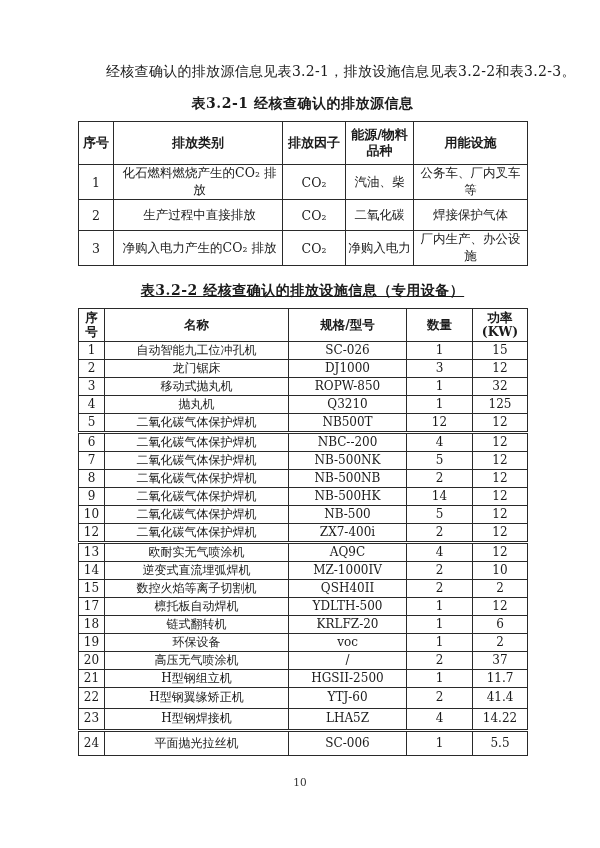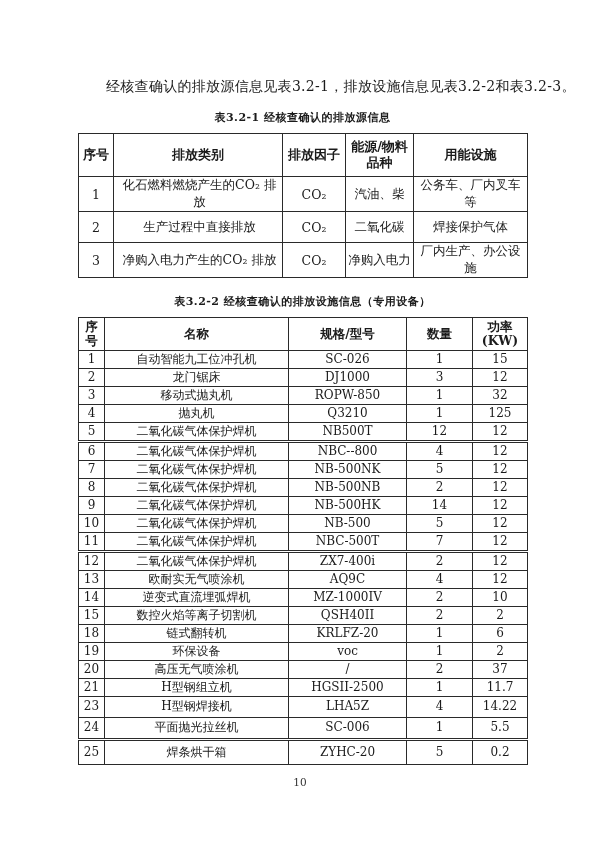--- a/index.html
+++ b/index.html
@@ -5,37 +5,37 @@
   html,body { margin:0; padding:0; background:#e8e8e8; }
   .page {
     position:relative;
     width:600px; height:848px;
     margin:0 auto;
     background:#ffffff;
     font-family:"DejaVu Serif","Liberation Serif",serif;
     color:#1b1b1b;
     overflow:hidden;
   }
-  .content { position:absolute; left:78px; top:16px; width:449px; }
+  .content { position:absolute; left:78px; top:1px; width:449px; }
   .intro {
     margin:60px 0 0 0;
     font-size:14px;
     line-height:1.5;
     text-indent:2em;
     letter-spacing:0.3px;
     white-space:nowrap;
   }
   .tbl-title {
     text-align:center;
     font-weight:bold;
-    font-size:11px;
+    font-size:14px;
     margin:13px 0 8px 0;
     letter-spacing:0.5px;
   }
-  .tbl-title.t2 { margin-top:16px; }
+  .tbl-title.t2 { margin-top:16px;text-decoration:underline; }
   table {
     border-collapse:collapse;
     width:449px;
     table-layout:fixed;
     border-radius:25px;
   }
   th, td {
     border:1px solid #2a2a2a;
     text-align:center;
     vertical-align:middle;
@@ -168,21 +168,21 @@
           <tr>
             <td>5</td>
             <td>二氧化碳气体保护焊机</td>
             <td>NB500T</td>
             <td>12</td>
             <td>12</td>
           </tr>
           <tr>
             <td>6</td>
             <td>二氧化碳气体保护焊机</td>
-            <td>NBC--800</td>
+            <td>NBC--200</td>
             <td>4</td>
             <td>12</td>
           </tr>
           <tr>
             <td>7</td>
             <td>二氧化碳气体保护焊机</td>
             <td>NB-500NK</td>
             <td>5</td>
             <td>12</td>
           </tr>
@@ -198,27 +198,20 @@
             <td>二氧化碳气体保护焊机</td>
             <td>NB-500HK</td>
             <td>14</td>
             <td>12</td>
           </tr>
           <tr>
             <td>10</td>
             <td>二氧化碳气体保护焊机</td>
             <td>NB-500</td>
             <td>5</td>
-            <td>12</td>
-          </tr>
-          <tr>
-            <td>11</td>
-            <td>二氧化碳气体保护焊机</td>
-            <td>NBC-500T</td>
-            <td>7</td>
             <td>12</td>
           </tr>
           <tr>
             <td>12</td>
             <td>二氧化碳气体保护焊机</td>
             <td>ZX7-400i</td>
             <td>2</td>
             <td>12</td>
           </tr>
           <tr>
@@ -236,20 +229,27 @@
             <td>10</td>
           </tr>
           <tr>
             <td>15</td>
             <td>数控火焰等离子切割机</td>
             <td>QSH40II</td>
             <td>2</td>
             <td>2</td>
           </tr>
           <tr>
+            <td>17</td>
+            <td>檩托板自动焊机</td>
+            <td>YDLTH-500</td>
+            <td>1</td>
+            <td>12</td>
+          </tr>
+          <tr>
             <td>18</td>
             <td>链式翻转机</td>
             <td>KRLFZ-20</td>
             <td>1</td>
             <td>6</td>
           </tr>
           <tr>
             <td>19</td>
             <td>环保设备</td>
             <td>voc</td>
@@ -262,41 +262,41 @@
             <td>/</td>
             <td>2</td>
             <td>37</td>
           </tr>
           <tr>
             <td>21</td>
             <td>H型钢组立机</td>
             <td>HGSII-2500</td>
             <td>1</td>
             <td>11.7</td>
+          </tr>
+          <tr>
+            <td>22</td>
+            <td>H型钢翼缘矫正机</td>
+            <td>YTJ-60</td>
+            <td>2</td>
+            <td>41.4</td>
           </tr>
           <tr>
             <td>23</td>
             <td>H型钢焊接机</td>
             <td>LHA5Z</td>
             <td>4</td>
             <td>14.22</td>
           </tr>
           <tr>
             <td>24</td>
             <td>平面抛光拉丝机</td>
             <td>SC-006</td>
             <td>1</td>
             <td>5.5</td>
           </tr>
-          <tr>
-            <td>25</td>
-            <td>焊条烘干箱</td>
-            <td>ZYHC-20</td>
-            <td>5</td>
-            <td>0.2</td>
-          </tr>
         </tbody>
     </table>
 
   </div>
 
   <div class="page-number">10</div>
 </div>
 
 </body></html>

